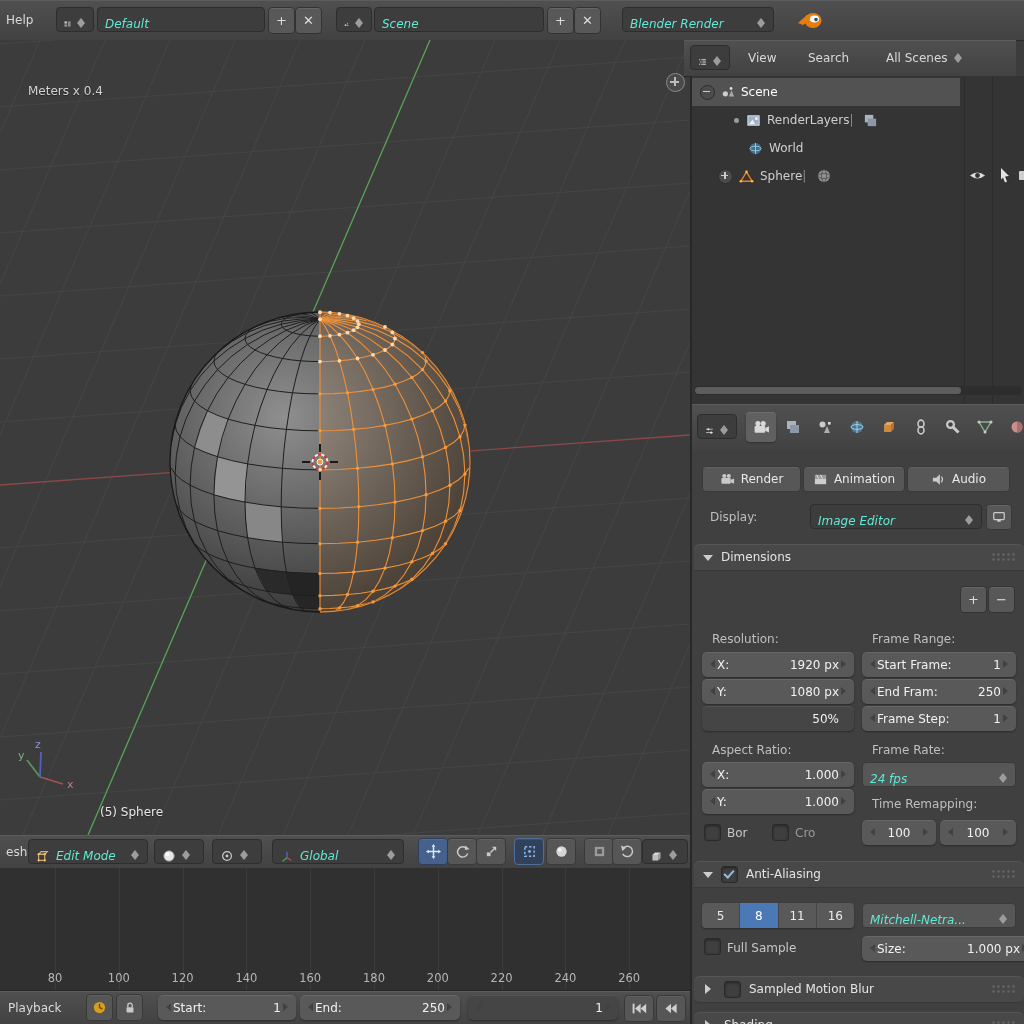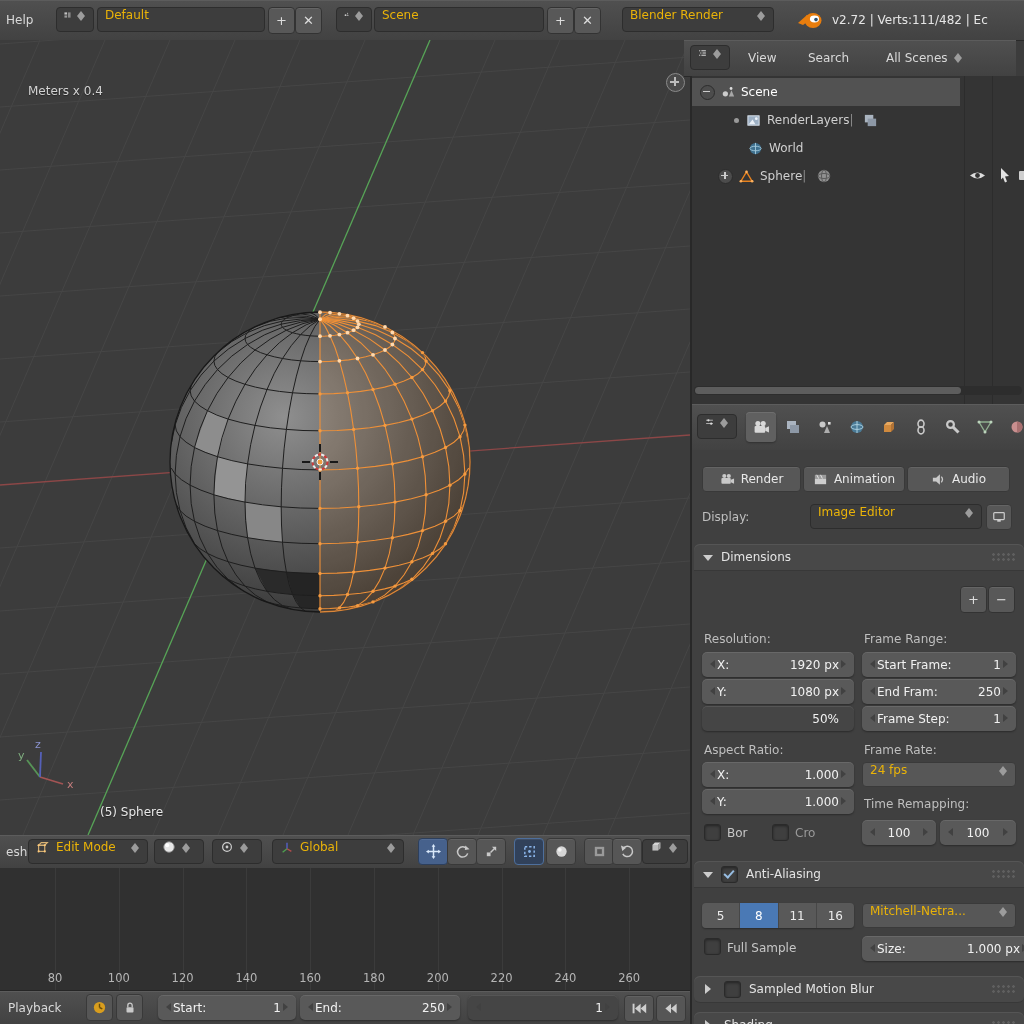--- a/index.html
+++ b/index.html
@@ -2,41 +2,41 @@
 <html><head>
 <meta charset="utf-8">
 <style>
   html,body{margin:0;padding:0;background:#222;}
   #root{position:relative;width:1024px;height:1024px;overflow:hidden;background:#3c3c3c;
         font-family:"DejaVu Sans",sans-serif;font-size:12px;color:#d8d8d8;cursor:default;}
   .abs{position:absolute;}
   .hdr{position:absolute;background:linear-gradient(#505050,#424242);border-bottom:1px solid #292929;box-shadow:inset 0 1px 0 #5c5c5c;}
   .menutext{position:absolute;top:0;bottom:0;display:flex;align-items:center;color:#d9d9d9;padding:0 6px;}
   .mf{position:absolute;height:25px;background:#3d3d3d;border:1px solid #2d2d2d;border-radius:4px;
-      display:flex;align-items:flex-start;gap:6px;padding:0 7px;box-sizing:border-box;color:#eab308;white-space:nowrap;overflow:hidden;}
+      display:flex;align-items:flex-end;gap:6px;padding:0 7px;box-sizing:border-box;color:#5eead4;white-space:nowrap;overflow:hidden;font-style:italic;}
   .mf .lbl{flex:1;overflow:hidden;}
   .darr{width:9px;height:16px;position:relative;flex:none;}
   .darr::before,.darr::after{content:"";position:absolute;left:0;border:4px solid transparent;}
   .darr::before{top:-1px;border-bottom:5px solid #9c9c9c;}
   .darr::after{bottom:-1px;border-top:5px solid #9c9c9c;}
   .sqbtn{position:absolute;width:25px;height:25px;background:#585858;border:1px solid #333;border-radius:4px;color:#ddd;
          display:flex;align-items:center;justify-content:center;font-size:13px;box-shadow:inset 0 1px 0 rgba(255,255,255,.08);}
   .nf{position:absolute;height:25px;background:#595959;border-radius:5px;display:flex;align-items:center;
       justify-content:space-between;padding:0 15px;color:#f1f1f1;box-sizing:border-box;white-space:nowrap;
       box-shadow:inset 0 1px 0 rgba(255,255,255,.09),0 1px 2px rgba(0,0,0,.35);}
   .nf::before,.nf::after{content:"";position:absolute;top:8px;border:4px solid transparent;}
   .nf::before{left:4px;border-right:5px solid #414141;}
   .nf::after{right:4px;border-left:5px solid #414141;}
   .nf.dark{background:#454545;}
   .nf.noarrow::before,.nf.noarrow::after{display:none;}
   .nf .rval{margin-left:auto;}
   .pbtn{position:absolute;height:26px;background:#575757;border:1px solid #393939;border-radius:4px;display:flex;
         align-items:center;justify-content:center;gap:6px;color:#e8e8e8;box-sizing:border-box;
         box-shadow:inset 0 1px 0 rgba(255,255,255,.08);}
-  .lab{position:absolute;height:25px;display:flex;align-items:center;color:#bfbfbf;white-space:nowrap;}
+  .lab{position:absolute;height:25px;display:flex;align-items:center;color:#bfbfbf;white-space:nowrap;margin-left:8px;}
   .phdr{position:absolute;left:2px;width:330px;height:27px;background:#484848;border-radius:6px 6px 0 0;
         display:flex;align-items:center;gap:8px;padding:0 9px;box-sizing:border-box;color:#e4e4e4;
         box-shadow:inset 0 1px 0 #555;border-bottom:1px solid #383838;}
   .tri-d{width:0;height:0;border:5px solid transparent;border-top:6px solid #cdcdcd;margin-top:6px;flex:none;}
   .tri-r{width:0;height:0;border:5px solid transparent;border-left:6px solid #cdcdcd;margin-left:2px;flex:none;}
   .grip{margin-left:auto;width:24px;height:10px;flex:none;
         background-image:radial-gradient(#5f5f5f 1.2px,transparent 1.5px);background-size:5px 5px;}
   .check{width:15px;height:15px;background:#3f3f3f;border:1px solid #2a2a2a;border-radius:3px;flex:none;position:relative;
          box-shadow:inset 0 1px 3px rgba(0,0,0,.45);}
   .check.on::after{content:"";position:absolute;left:4px;top:1px;width:4px;height:8px;
@@ -103,21 +103,20 @@
     <div class="mf" style="left:622px;top:7px;width:152px">
       <span class="lbl">Blender Render</span>
       <span class="darr"></span>
     </div>
     <svg class="abs" style="left:798px;top:12px" width="24" height="17" viewBox="0 0 24 17">
       <polygon points="0,11 9,3 12,8 5,13" fill="#e87d0d"></polygon>
       <ellipse cx="15" cy="8.5" rx="8.5" ry="7.5" fill="#e87d0d"></ellipse>
       <ellipse cx="16.5" cy="7" rx="4.6" ry="3.4" fill="#ffffff"></ellipse>
       <circle cx="18" cy="7.6" r="1.8" fill="#2c4f6e"></circle>
     </svg>
-    <div class="menutext" style="left:826px;color:#e6e6e6">v2.72 | Verts:111/482 | Ec</div>
   </div>
 
   <div class="abs" style="left:0;top:40px;width:690px;height:795px;background:#3c3c3c;overflow:hidden">
     <svg id="vpsvg" width="690" height="795" style="position:absolute;left:0;top:0;pointer-events:none">
         <defs>
           <radialGradient id="sph" cx="0.38" cy="0.35" r="0.78">
             <stop offset="0" stop-color="#8f8f8f"></stop>
             <stop offset="0.55" stop-color="#585858"></stop>
             <stop offset="1" stop-color="#2b2b2b"></stop>
           </radialGradient>

